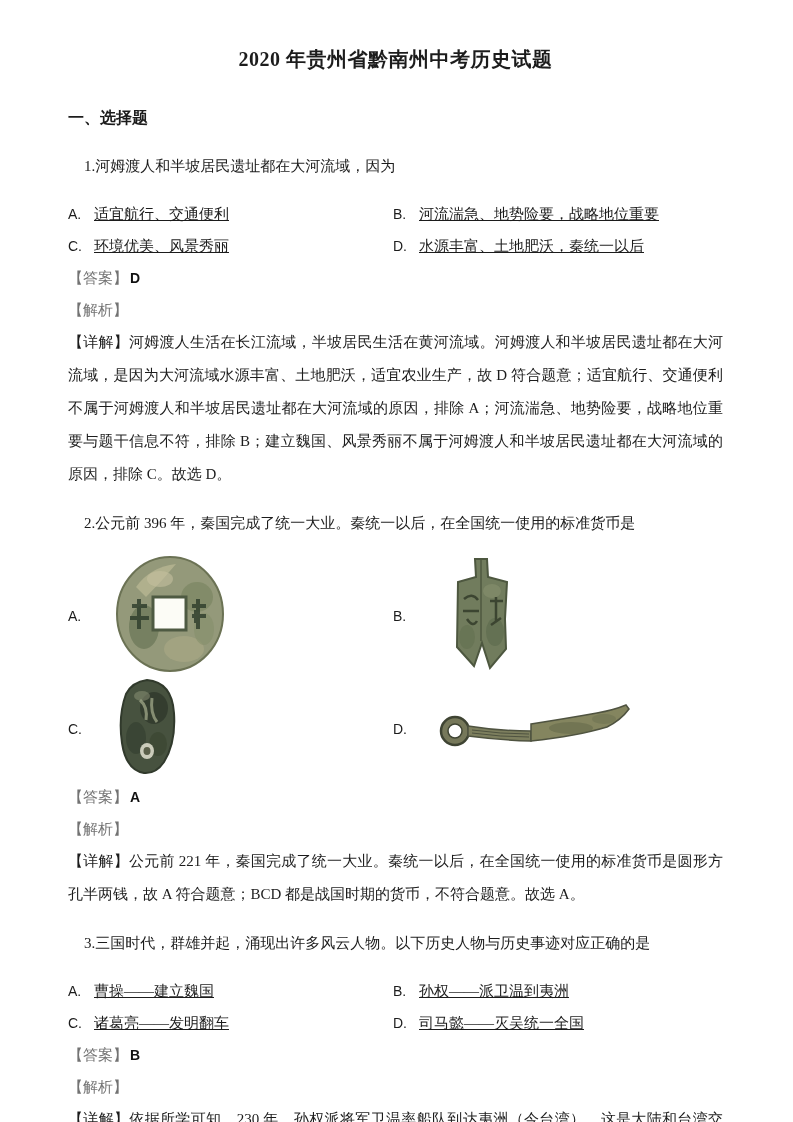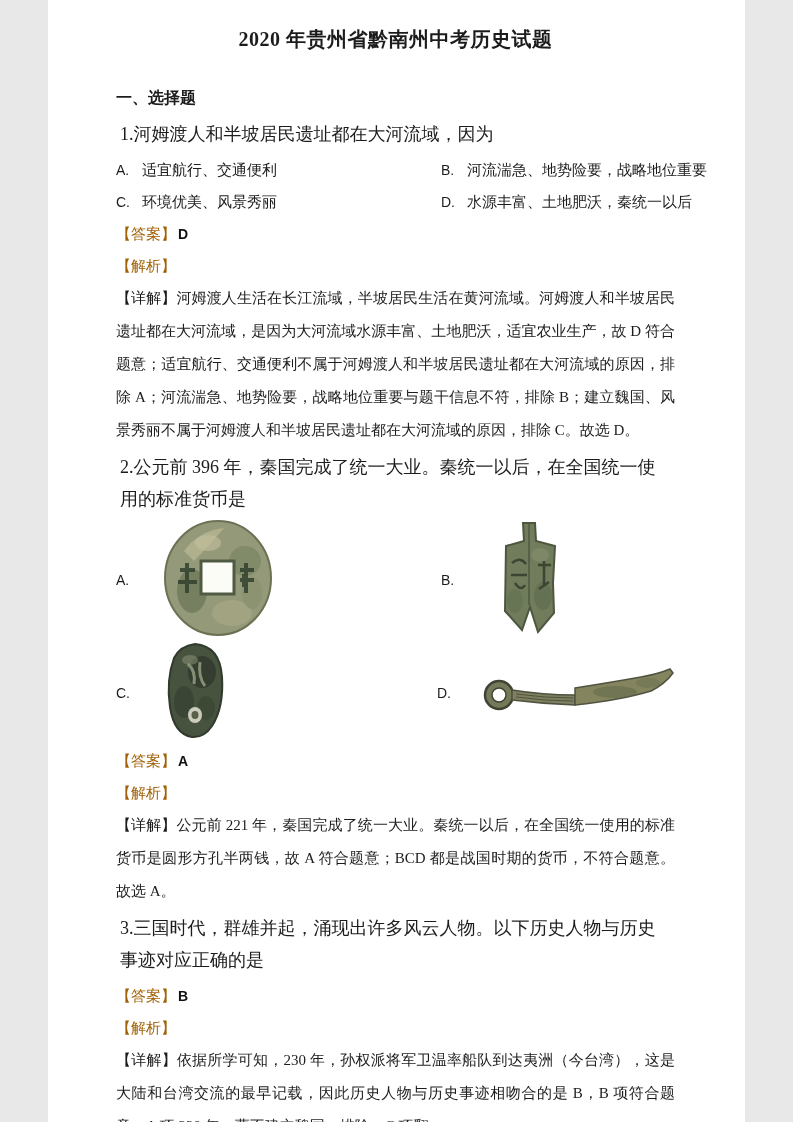--- a/index.html
+++ b/index.html
@@ -1,47 +1,47 @@
 <!DOCTYPE html>
 <html><head>
 <meta charset="utf-8">
 <style>
   html,body{margin:0;padding:0;background:#e8e8e8;}
   .page{
     position:relative;
-    width:697px;height:1122px;
+    width:793px;height:1122px;
     background:#ffffff;
     margin:0 auto;
     box-sizing:border-box;
-    padding:24px 70px 0 68px;
+    padding:44px 70px 0 68px;
     font-family:"Liberation Serif","DejaVu Serif",serif;
     color:#1c1c1c;
     overflow:hidden;
   }
   .doc-title{
     font-size:20px;font-weight:bold;text-align:center;
     line-height:30px;margin:0 0 0 0;letter-spacing:0.5px;
   }
   .section-heading{
     font-size:16px;font-weight:bold;line-height:32px;
     margin:28px 0 0 0;
   }
-  .stem{font-size:18px;line-height:32px;margin:4px;}
+  .stem{font-size:15px;line-height:32px;margin:16px;}
   .options-grid{
     display:grid;grid-template-columns:325px 1fr;
-    font-size:15px;line-height:32px;
+    font-size:15px;line-height:32px;text-decoration:underline;
   }
   .option{white-space:nowrap;}
   .opt-letter{
     display:inline-block;min-width:26px;
     font-family:"Liberation Sans","DejaVu Sans",sans-serif;
     font-size:14px;
   }
   .answer-line{font-size:15px;line-height:32px;margin:0;}
-  .blue{color:#a16207;}
+  .blue{color:#737373;}
   .answer-letter{
     font-family:"Liberation Sans","DejaVu Sans",sans-serif;
     font-weight:bold;font-size:14px;color:#111;
     padding-left:2px;
   }
   .detail{
     font-size:15px;line-height:33px;margin:0;
     text-align:justify;text-justify:inter-ideograph;
   }
   .img-options{display:block;}
@@ -158,18 +158,32 @@
       </div>
     </div>
 
     <p class="answer-line"><span class="blue">【答案】</span><span class="answer-letter">A</span></p>
     <p class="answer-line"><span class="blue">【解析】</span></p>
     <p class="detail">【详解】公元前 221 年，秦国完成了统一大业。秦统一以后，在全国统一使用的标准货币是圆形方孔半两钱，故 A 符合题意；BCD 都是战国时期的货币，不符合题意。故选 A。</p>
   </section>
 
   <section class="question">
     <p class="stem">3.三国时代，群雄并起，涌现出许多风云人物。以下历史人物与历史事迹对应正确的是</p>
+    <div class="options-grid">
+      <div class="option">
+        <span class="opt-letter">A.</span><span>曹操——建立魏国</span>
+      </div>
+      <div class="option">
+        <span class="opt-letter">B.</span><span>孙权——派卫温到夷洲</span>
+      </div>
+      <div class="option">
+        <span class="opt-letter">C.</span><span>诸葛亮——发明翻车</span>
+      </div>
+      <div class="option">
+        <span class="opt-letter">D.</span><span>司马懿——灭吴统一全国</span>
+      </div>
+    </div>
     <p class="answer-line"><span class="blue">【答案】</span><span class="answer-letter">B</span></p>
     <p class="answer-line"><span class="blue">【解析】</span></p>
     <p class="detail">【详解】依据所学可知，230 年，孙权派将军卫温率船队到达夷洲（今台湾），这是大陆和台湾交流的最早记载，因此历史人物与历史事迹相吻合的是 B，B 项符合题意；A 项 220 年，曹丕建立魏国，排除；C 项翻</p>
   </section>
 
 </div>
 
 </body></html>

